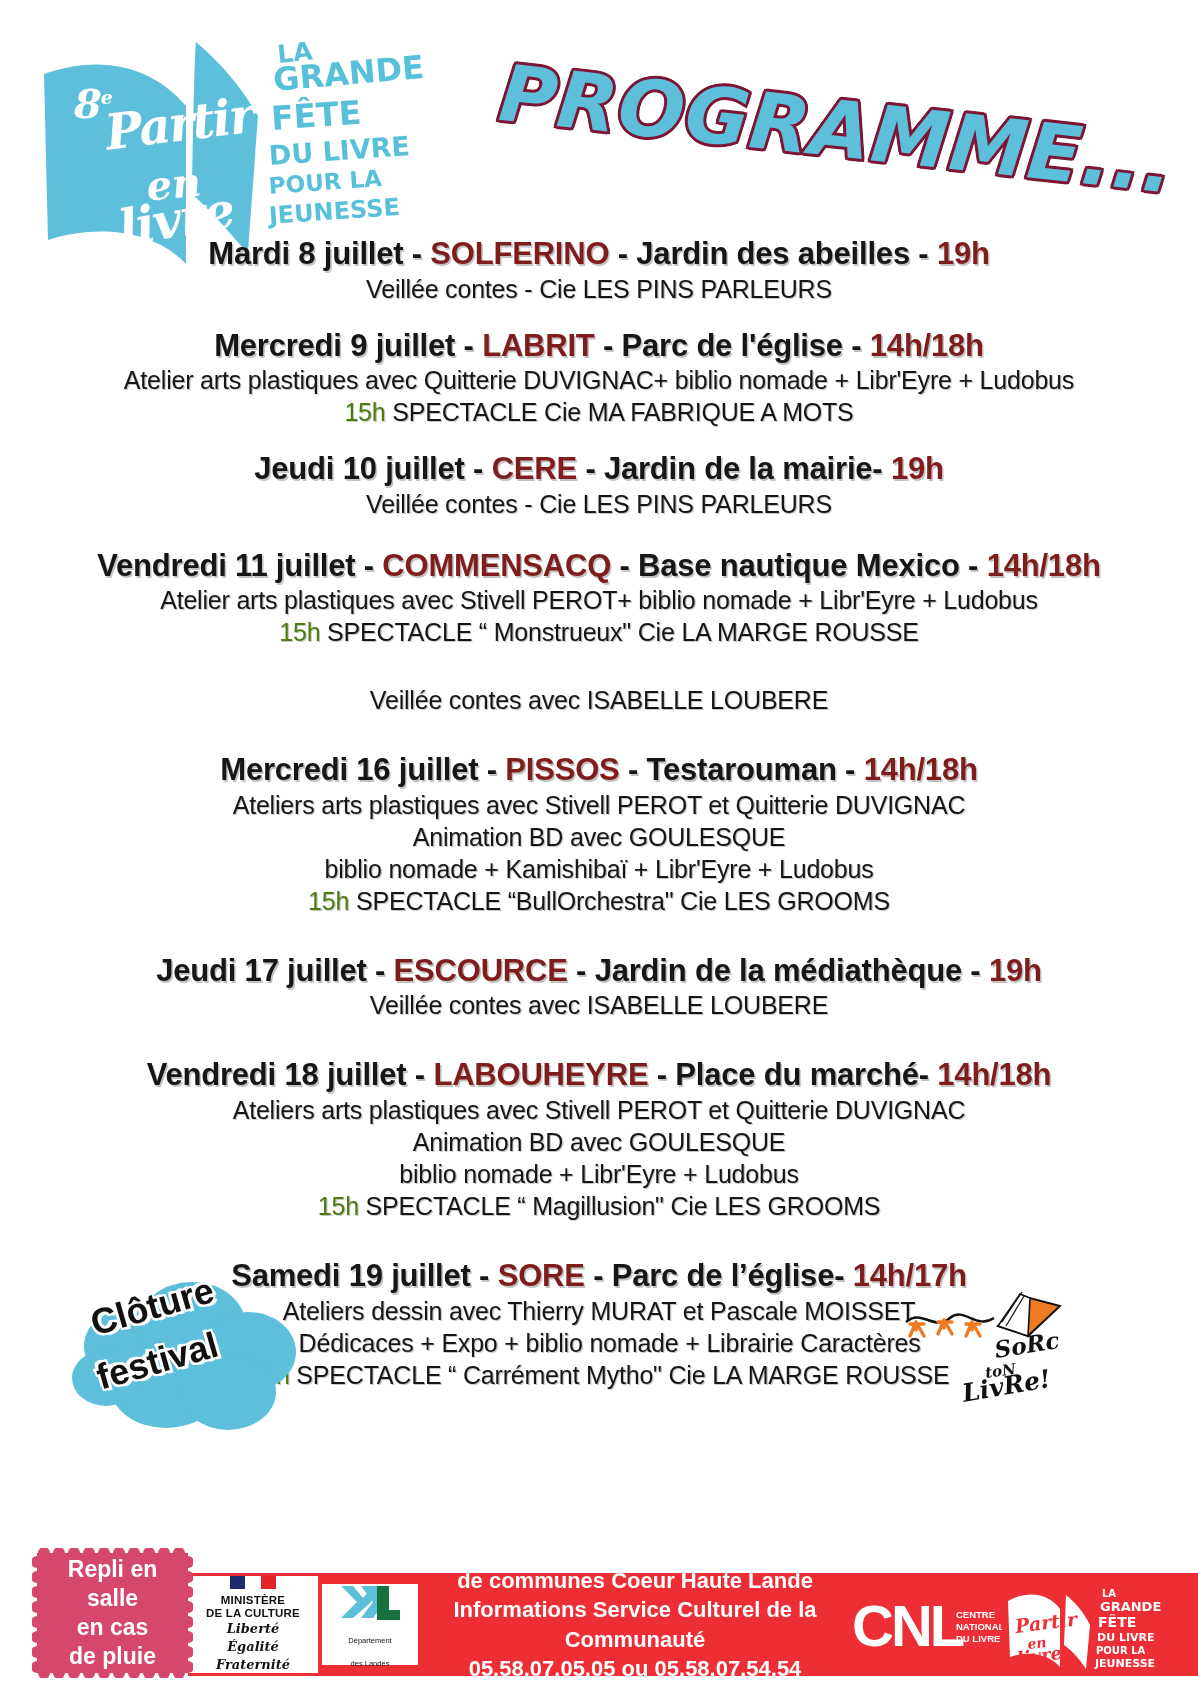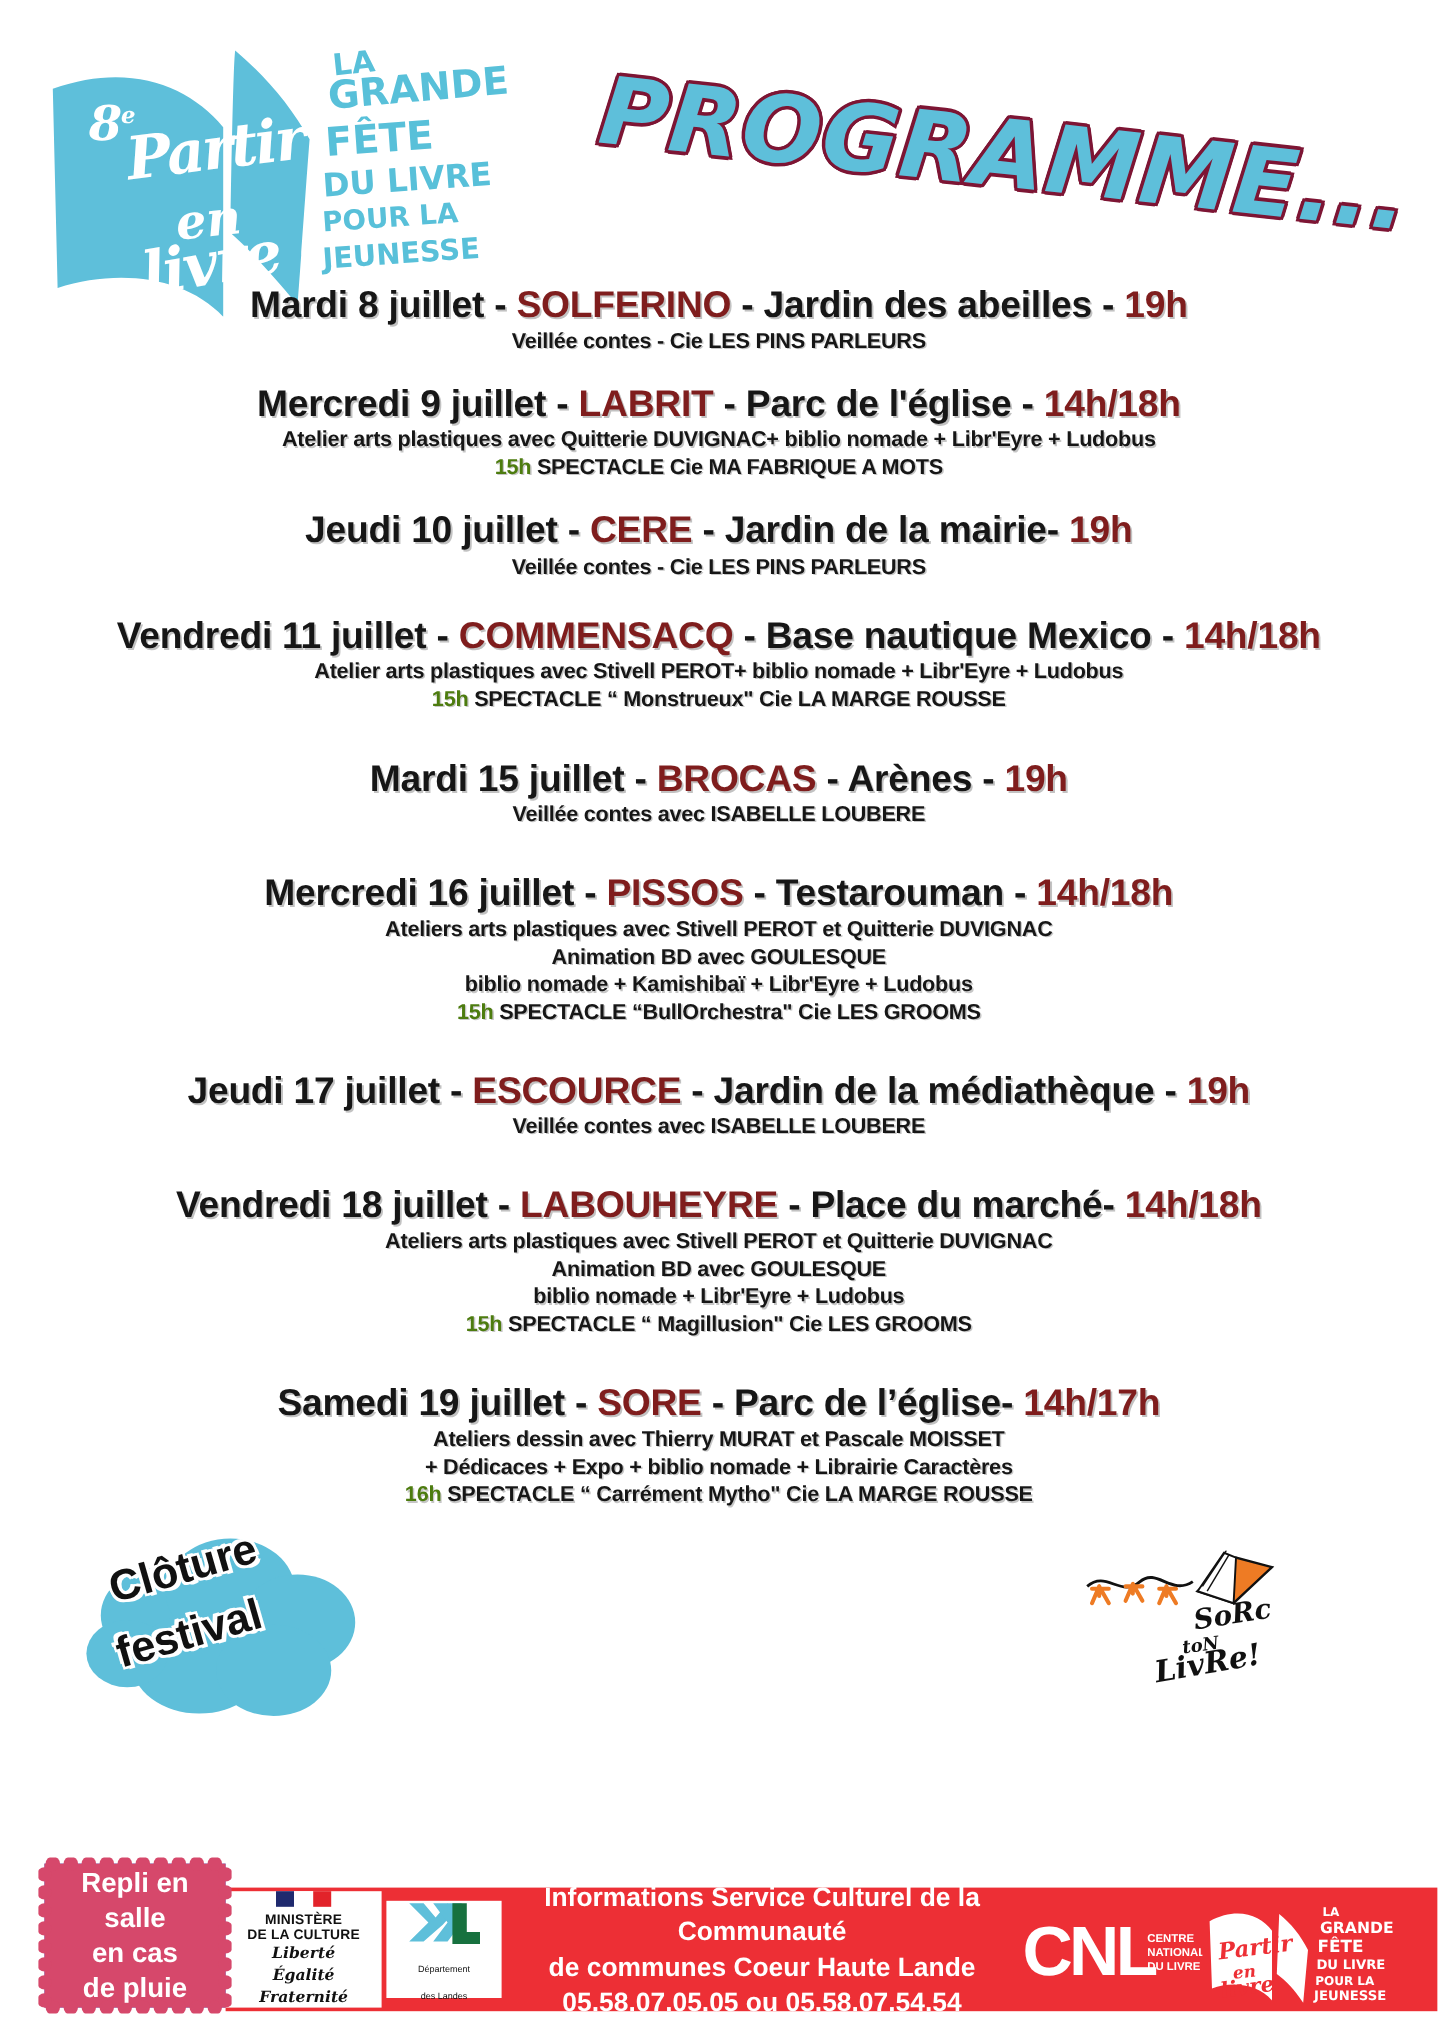--- a/index.html
+++ b/index.html
@@ -59,21 +59,21 @@
   .event{margin-bottom:23px;}
   .ev-head{
     font-family:"Liberation Sans", sans-serif;
     font-weight:700;font-size:31px;color:#161616;
     letter-spacing:-0.2px;line-height:1.18;
     text-shadow:1.5px 1.5px 0 rgba(120,120,120,.45);
   }
   .ev-head .blue{color:#7f1d1d;}
   .ev-line{
     font-family:"Liberation Sans", sans-serif;
-    font-weight:700;font-size:18px;color:#161616;
+    font-weight:400;font-size:25px;color:#161616;
     line-height:1.28;letter-spacing:-0.2px;
     text-shadow:1.2px 1.2px 0 rgba(120,120,120,.42);
   }
   .ev-line .blue{color:#4d7c0f;}
 
   
   .ev-gap-lg{margin-bottom:36px;margin-top:28px;}
 
   
   .cloud{position:absolute;left:62px;top:1268px;width:250px;height:170px;}
@@ -186,21 +186,20 @@
       <div class="event ">
         <div class="ev-head"><span>Jeudi 10 juillet - </span><span class="blue">CERE</span><span> - Jardin de la mairie- </span><span class="blue">19h</span></div>
         <div class="ev-line"><span>Veillée contes - Cie LES PINS PARLEURS</span></div>
       </div>
       <div class="event ev-gap-lg">
         <div class="ev-head"><span>Vendredi 11 juillet - </span><span class="blue">COMMENSACQ</span><span> - Base nautique Mexico - </span><span class="blue">14h/18h</span></div>
         <div class="ev-line"><span>Atelier arts plastiques avec Stivell PEROT+ biblio nomade + Libr'Eyre + Ludobus</span></div>
         <div class="ev-line"><span class="blue">15h</span><span> SPECTACLE “ Monstrueux" Cie LA MARGE ROUSSE</span></div>
       </div>
       <div class="event ev-gap-lg">
-        <div class="ev-head"><span>Mardi 15 juillet - </span><span class="blue">BROCAS</span><span> - Arènes - </span><span class="blue">19h</span></div>
         <div class="ev-line"><span>Veillée contes avec ISABELLE LOUBERE</span></div>
       </div>
       <div class="event ev-gap-lg">
         <div class="ev-head"><span>Mercredi 16 juillet - </span><span class="blue">PISSOS</span><span> - Testarouman - </span><span class="blue">14h/18h</span></div>
         <div class="ev-line"><span>Ateliers arts plastiques avec Stivell PEROT et Quitterie DUVIGNAC</span></div>
         <div class="ev-line"><span>Animation BD avec GOULESQUE</span></div>
         <div class="ev-line"><span>biblio nomade + Kamishibaï +  Libr'Eyre + Ludobus</span></div>
         <div class="ev-line"><span class="blue">15h</span><span> SPECTACLE  “BullOrchestra" Cie LES GROOMS</span></div>
       </div>
       <div class="event ev-gap-lg">
@@ -331,22 +330,22 @@
           <path d="M2 4 L14 4 L24 16 L34 4 L46 4 L30 22 L30 22 L14 36 L2 36 L18 20 Z" fill="#5ebfda"></path>
           <path d="M22 4 L34 4 L46 20 L34 36 L22 36 L34 20 Z" fill="#5ebfda"></path>
           <path d="M38 4 L50 4 L50 28 L61 28 L61 38 L38 38 Z" fill="#17713f"></path>
         </svg>
       </div>
       <div class="xl-t">Département</div>
       <div class="xl-t">des Landes</div>
     </div>
 
     <div class="foot-info">
+      <div>de communes Coeur Haute Lande</div>
       <div>Informations Service Culturel de la Communauté</div>
-      <div>de communes Coeur Haute Lande</div>
       <div>05.58.07.05.05 ou 05.58.07.54.54</div>
     </div>
 
     <div class="logo-cnl">
       <svg viewBox="0 0 150 70" xmlns="http://www.w3.org/2000/svg">
         <text x="0" y="56" font-family="Liberation Sans, sans-serif" font-weight="bold" font-size="58" fill="#ffffff" letter-spacing="-3">CNL</text>
         <text x="104" y="28" font-family="Liberation Sans, sans-serif" font-weight="bold" font-size="9.5" fill="#ffffff">CENTRE</text>
         <text x="104" y="40" font-family="Liberation Sans, sans-serif" font-weight="bold" font-size="9.5" fill="#ffffff">NATIONAL</text>
         <text x="104" y="52" font-family="Liberation Sans, sans-serif" font-weight="bold" font-size="9.5" fill="#ffffff">DU LIVRE</text>
       </svg>

